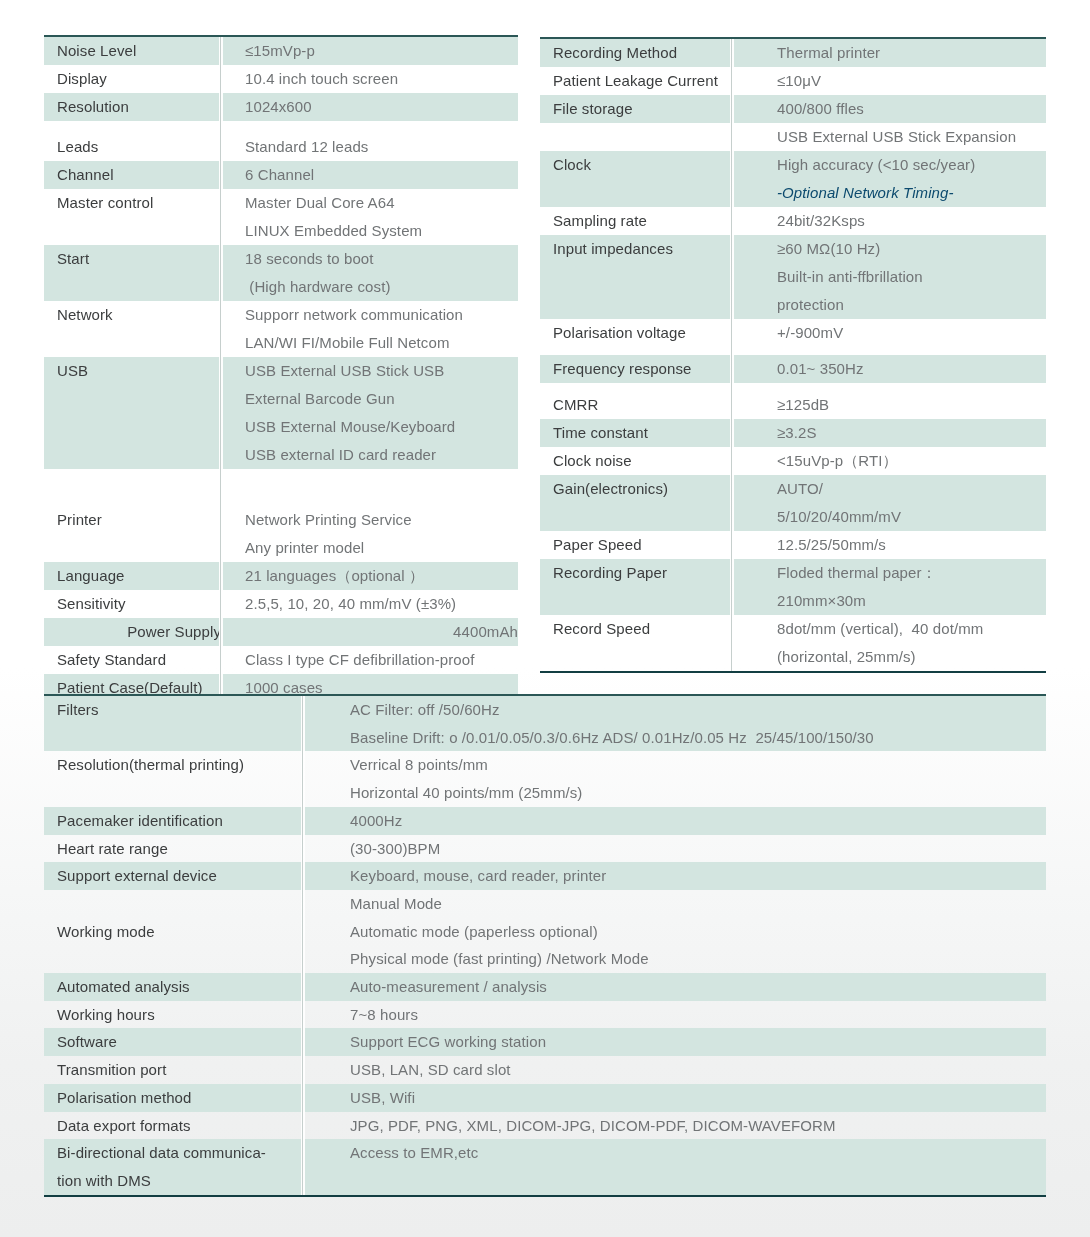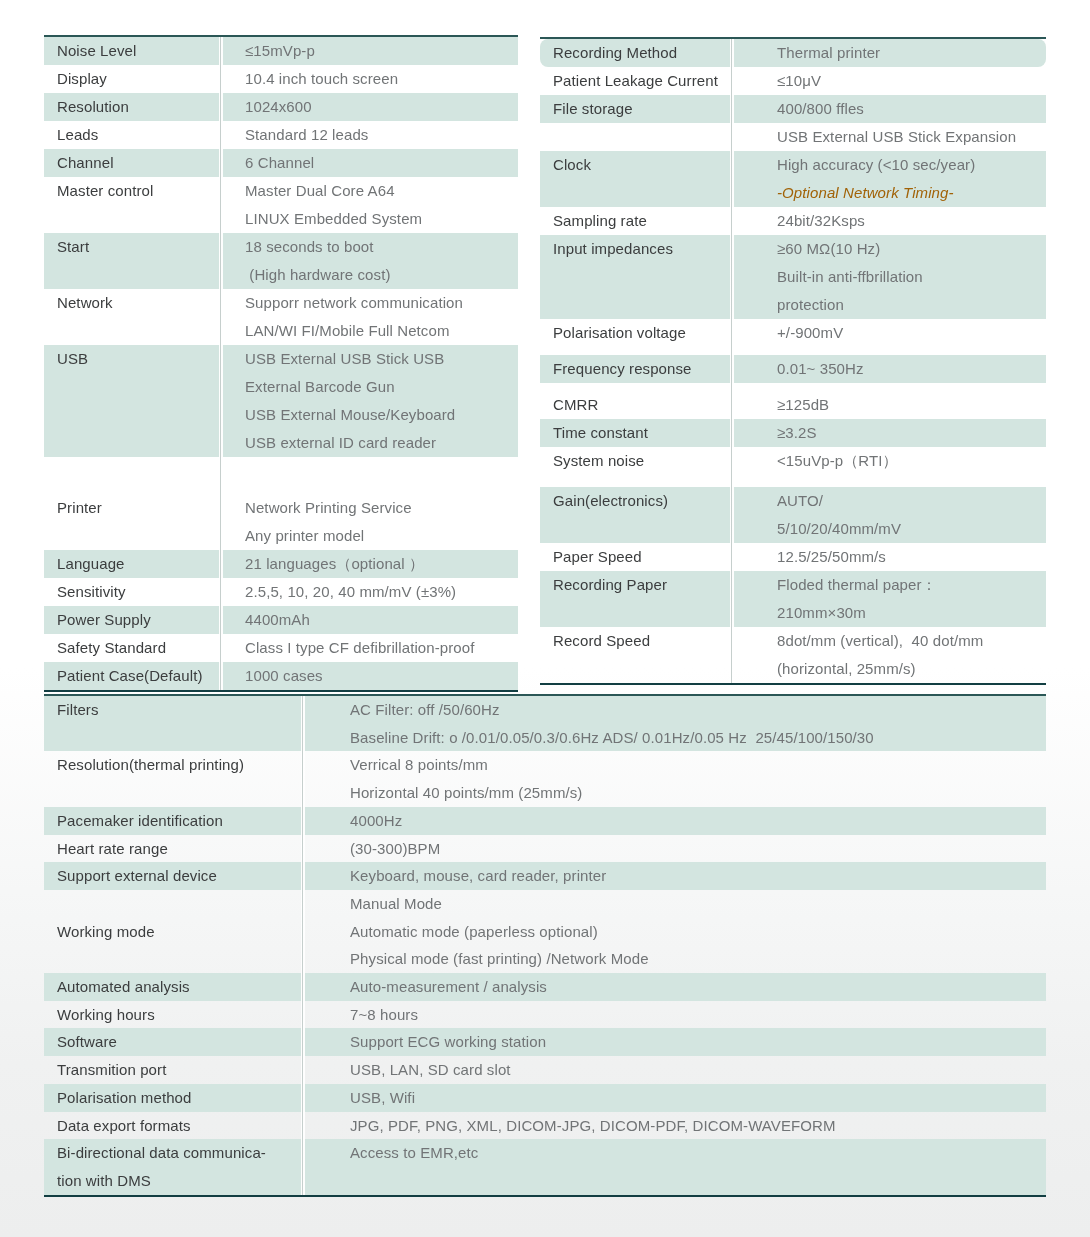--- a/index.html
+++ b/index.html
@@ -32,21 +32,21 @@
   .cell.label {
     padding-left: 13px;
     color: var(--label-text);
   }
   .cell.label.center { display: flex; flex-direction: column; justify-content: center; }
   .cell.value { color: var(--value-text); }
   .line {
     line-height: var(--lh, 28px);
     white-space: pre-wrap;
   }
-  .line.italic { font-style: italic; color: #a16207; }
+  .line.italic { font-style: italic; color: #0c4a6e; }
   .divider {
     position: absolute;
     top: 0; bottom: 0;
     width: 4px;
     background: linear-gradient(90deg,
       rgba(255,255,255,0.95) 0px, rgba(255,255,255,0.95) 1.5px,
       var(--divider-line) 1.5px, var(--divider-line) 2.5px,
       rgba(255,255,255,0.95) 2.5px, rgba(255,255,255,0.95) 4px);
     pointer-events: none;
   }
@@ -73,21 +73,21 @@
         </div>
       </div>
       <div class="spec-row shaded" style="grid-template-columns: 177px 1fr;">
         <div class="cell label">
           <div class="line">Resolution</div>
         </div>
         <div class="cell value" style="padding-left: 24px;">
           <div class="line">1024x600</div>
         </div>
       </div>
-      <div class="spec-row" style="grid-template-columns: 177px 1fr;">
+      <div class="spec-row" style="grid-template-columns: 177px 1fr; margin-top: 12px;">
         <div class="cell label">
           <div class="line">Leads</div>
         </div>
         <div class="cell value" style="padding-left: 24px;">
           <div class="line">Standard 12 leads</div>
         </div>
       </div>
       <div class="spec-row shaded" style="grid-template-columns: 177px 1fr;">
         <div class="cell label">
           <div class="line">Channel</div>
@@ -152,21 +152,21 @@
         </div>
       </div>
       <div class="spec-row" style="grid-template-columns: 177px 1fr;">
         <div class="cell label">
           <div class="line">Sensitivity</div>
         </div>
         <div class="cell value" style="padding-left: 24px;">
           <div class="line">2.5,5, 10, 20, 40 mm/mV (±3%)</div>
         </div>
       </div>
-      <div class="spec-row shaded" style="grid-template-columns: 177px 1fr;">
+      <div class="spec-row shaded" style="grid-template-columns: 177px 1fr; text-align: right;">
         <div class="cell label">
           <div class="line">Power Supply</div>
         </div>
         <div class="cell value" style="padding-left: 24px;">
           <div class="line">4400mAh</div>
         </div>
       </div>
       <div class="spec-row" style="grid-template-columns: 177px 1fr;">
         <div class="cell label">
           <div class="line">Safety Standard</div>
@@ -179,21 +179,21 @@
         <div class="cell label">
           <div class="line">Patient Case(Default)</div>
         </div>
         <div class="cell value" style="padding-left: 24px;">
           <div class="line">1000 cases</div>
         </div>
       </div>
       <div class="divider" style="left: 175px;"></div>
     </section>
   <section class="spec-table" style="left: 540px; top: 37px; width: 506px; --lh: 28px;">
-      <div class="spec-row shaded" style="grid-template-columns: 192px 1fr; border-radius: 8px;">
+      <div class="spec-row shaded" style="grid-template-columns: 192px 1fr;">
         <div class="cell label">
           <div class="line">Recording Method</div>
         </div>
         <div class="cell value" style="padding-left: 45px;">
           <div class="line">Thermal printer</div>
         </div>
       </div>
       <div class="spec-row" style="grid-template-columns: 192px 1fr;">
         <div class="cell label">
           <div class="line">Patient Leakage Current</div>
@@ -272,27 +272,27 @@
       <div class="spec-row shaded" style="grid-template-columns: 192px 1fr;">
         <div class="cell label">
           <div class="line">Time constant</div>
         </div>
         <div class="cell value" style="padding-left: 45px;">
           <div class="line">≥3.2S</div>
         </div>
       </div>
       <div class="spec-row" style="grid-template-columns: 192px 1fr;">
         <div class="cell label">
-          <div class="line">System noise</div>
+          <div class="line">Clock noise</div>
         </div>
         <div class="cell value" style="padding-left: 45px;">
           <div class="line">&lt;15uVp-p（RTI）</div>
         </div>
       </div>
-      <div class="spec-row shaded" style="grid-template-columns: 192px 1fr; margin-top: 12px;">
+      <div class="spec-row shaded" style="grid-template-columns: 192px 1fr;">
         <div class="cell label">
           <div class="line">Gain(electronics)</div>
         </div>
         <div class="cell value" style="padding-left: 45px;">
           <div class="line">AUTO/</div>
           <div class="line">5/10/20/40mm/mV</div>
         </div>
       </div>
       <div class="spec-row" style="grid-template-columns: 192px 1fr;">
         <div class="cell label">

